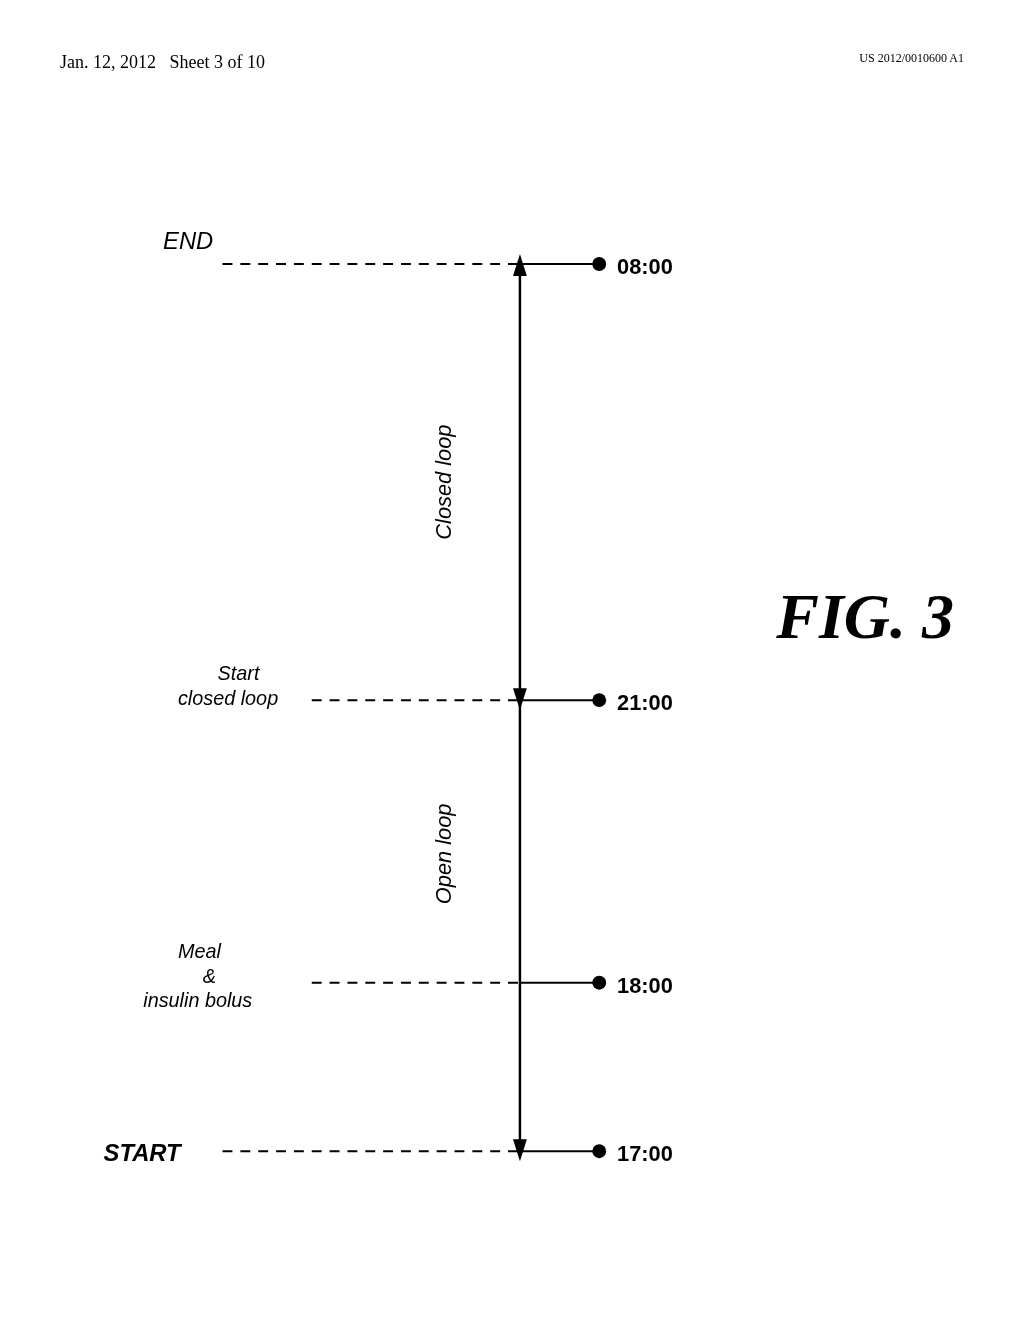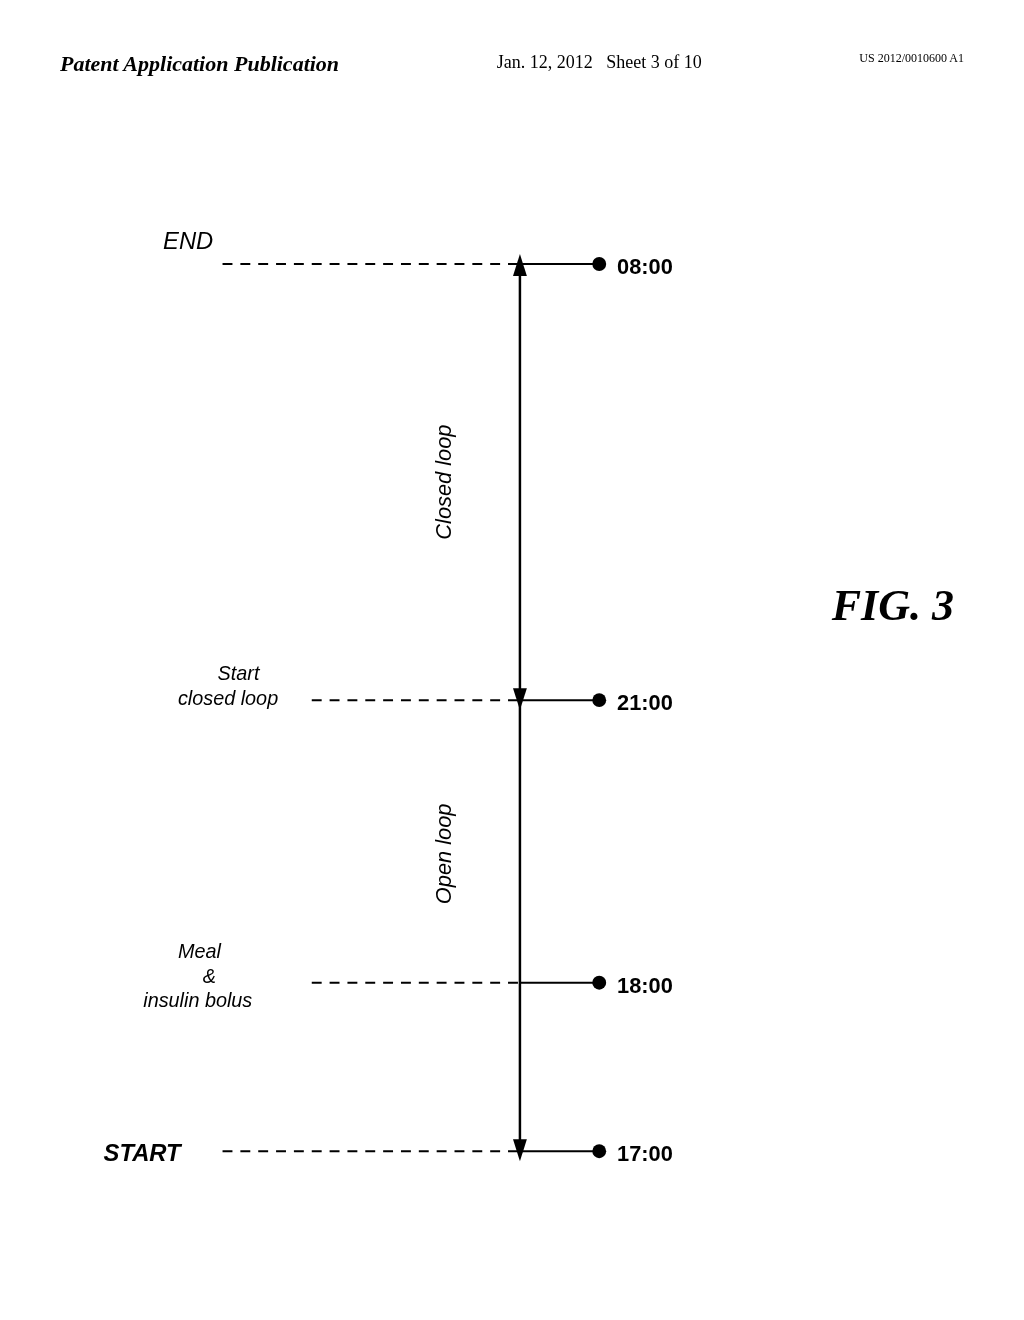--- a/index.html
+++ b/index.html
@@ -41,21 +41,21 @@
       color: #000;
       text-align: right;
       line-height: 1.4;
     }
 
     
     .fig-label {
       position: absolute;
       right: 70px;
       top: 580px;
-      font-size: 44px;
+      font-size: 64px;
       font-weight: 900;
       font-style: italic;
       color: #000;
     }
 
     
     .diagram {
       position: absolute;
       top: 150px;
       left: 0;
@@ -69,21 +69,20 @@
       top: 0;
       left: 0;
       width: 100%;
       height: 100%;
     }
   </style>
 </head>
 <body>
 
 <div class="header">
-  <div class="header-left">Patent Application Publication</div>
   <div class="header-center">
     <span>Jan. 12, 2012</span>&nbsp;&nbsp;
     <span>Sheet 3 of 10</span>
   </div>
   <div class="header-right">US 2012/0010600 A1</div>
 </div>
 
 <div class="fig-label">FIG. 3</div>
 
 <div class="diagram">

